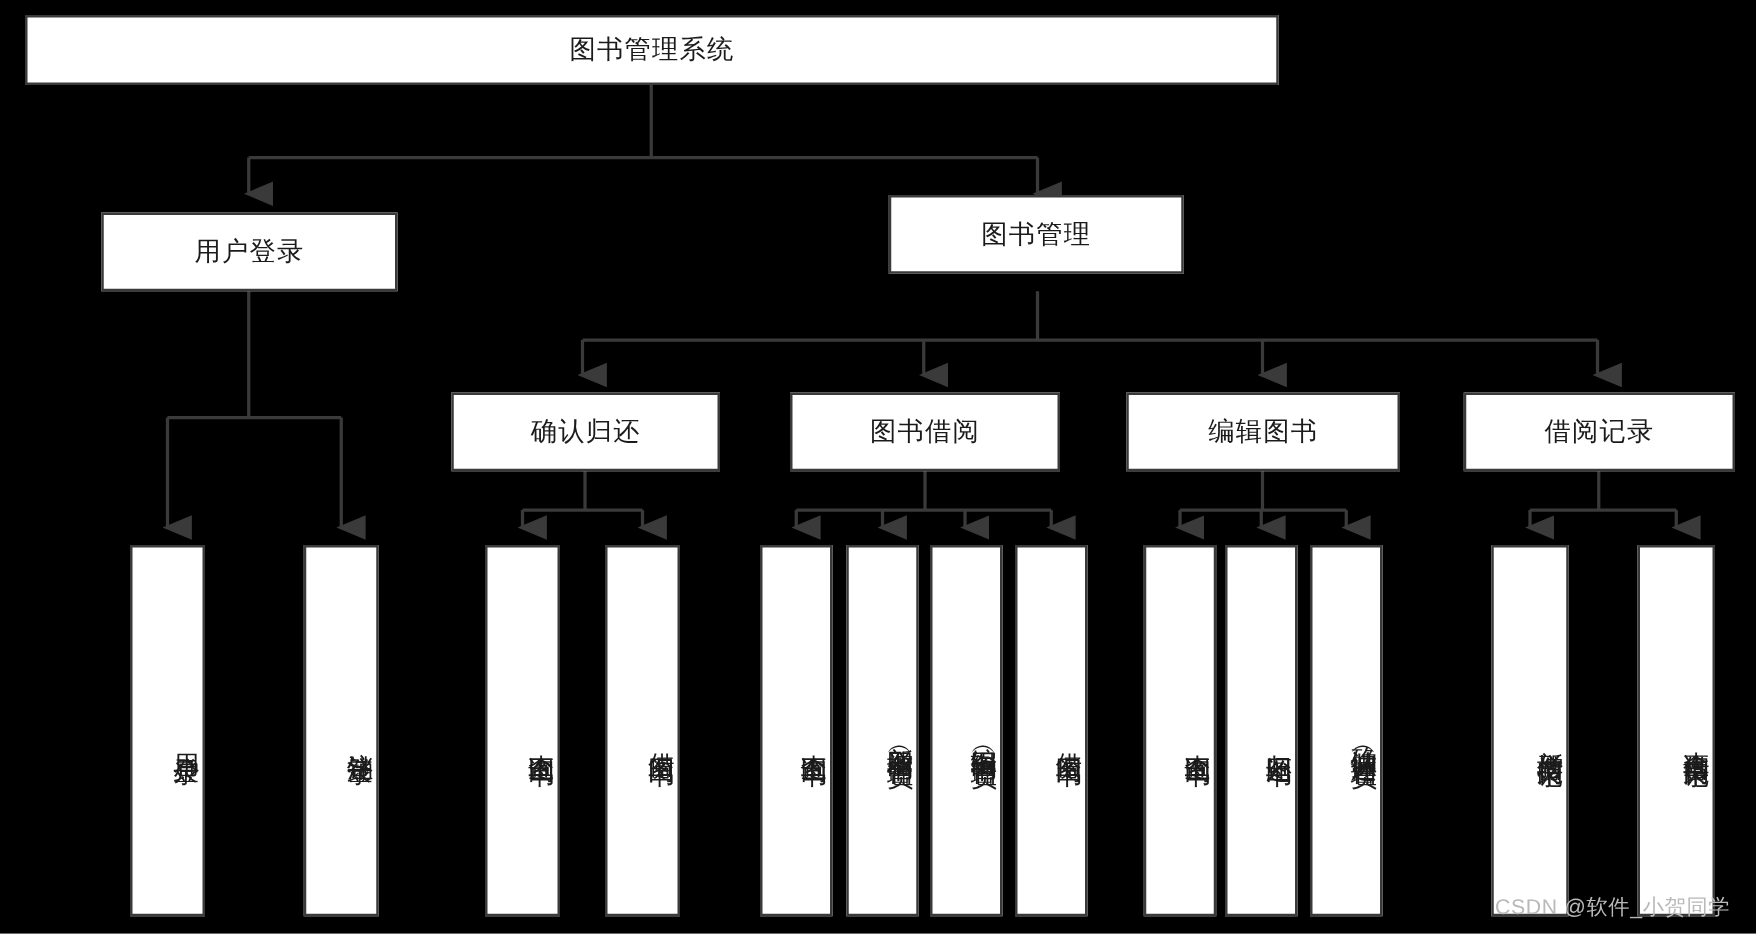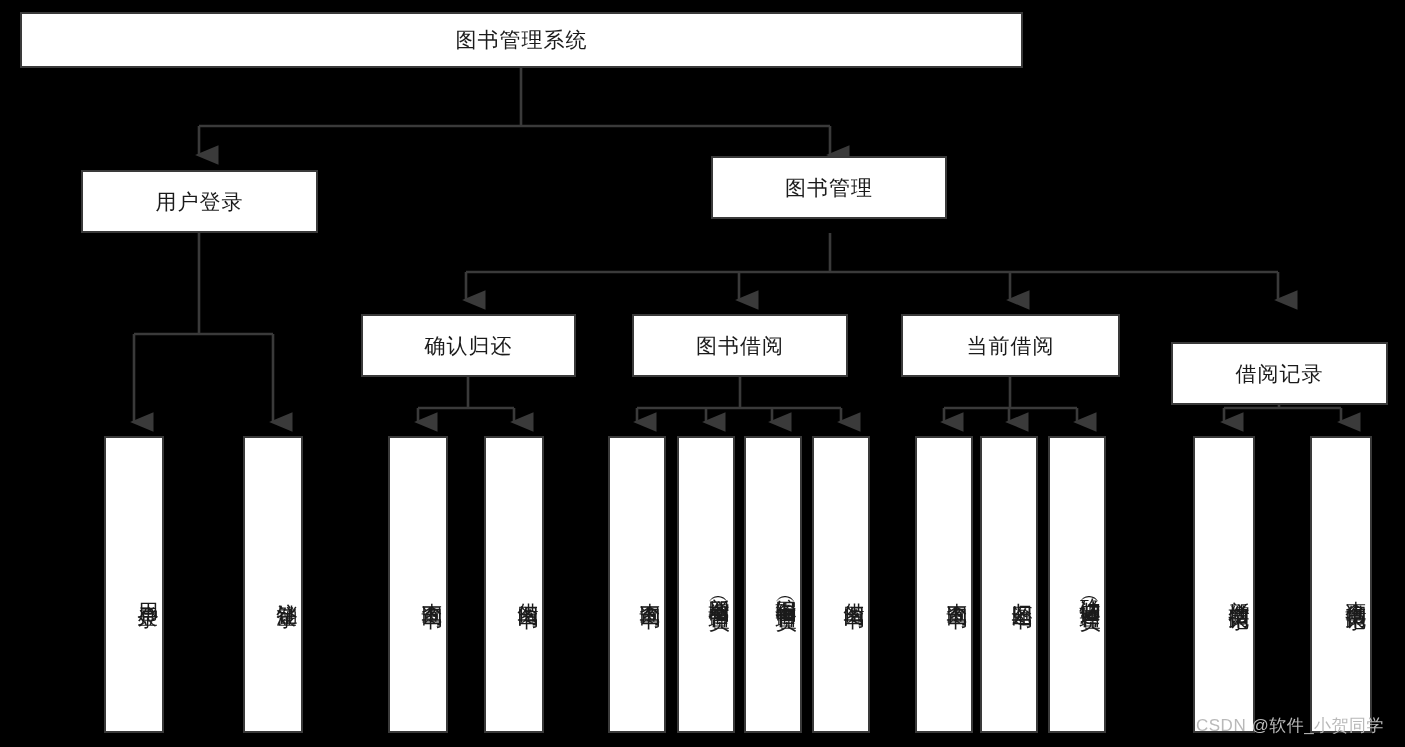--- a/index.html
+++ b/index.html
@@ -119,22 +119,22 @@
     </g>
   </svg>
 
   <div class="node h" style="left:20px; top:12px; width:1003px; height:56px;">图书管理系统</div>
 
   <div class="node h" style="left:81px; top:170px; width:237px; height:63px;">用户登录</div>
   <div class="node h" style="left:711px; top:156px; width:236px; height:63px;">图书管理</div>
 
   <div class="node h" style="left:361px; top:314px; width:215px; height:63px;">确认归还</div>
   <div class="node h" style="left:632px; top:314px; width:216px; height:63px;text-align:right;">图书借阅</div>
-  <div class="node h" style="left:901px; top:314px; width:219px; height:63px;">当前借阅</div>
-  <div class="node h" style="left:1171px; top:314px; width:217px; height:63px;margin-top:28px;">借阅记录</div>
+  <div class="node h" style="left:901px; top:314px; width:219px; height:63px;">编辑图书</div>
+  <div class="node h" style="left:1171px; top:314px; width:217px; height:63px;">借阅记录</div>
 
   <div class="node v" style="left:104px; top:436px; width:60px; height:297px;">
     <span class="vtext">用户登录</span>
   </div>
   <div class="node v" style="left:243px; top:436px; width:60px; height:297px;">
     <span class="vtext">注销登录</span>
   </div>
 
   <div class="node v" style="left:388px; top:436px; width:60px; height:297px;">
     <span class="vtext">查询图书</span>

